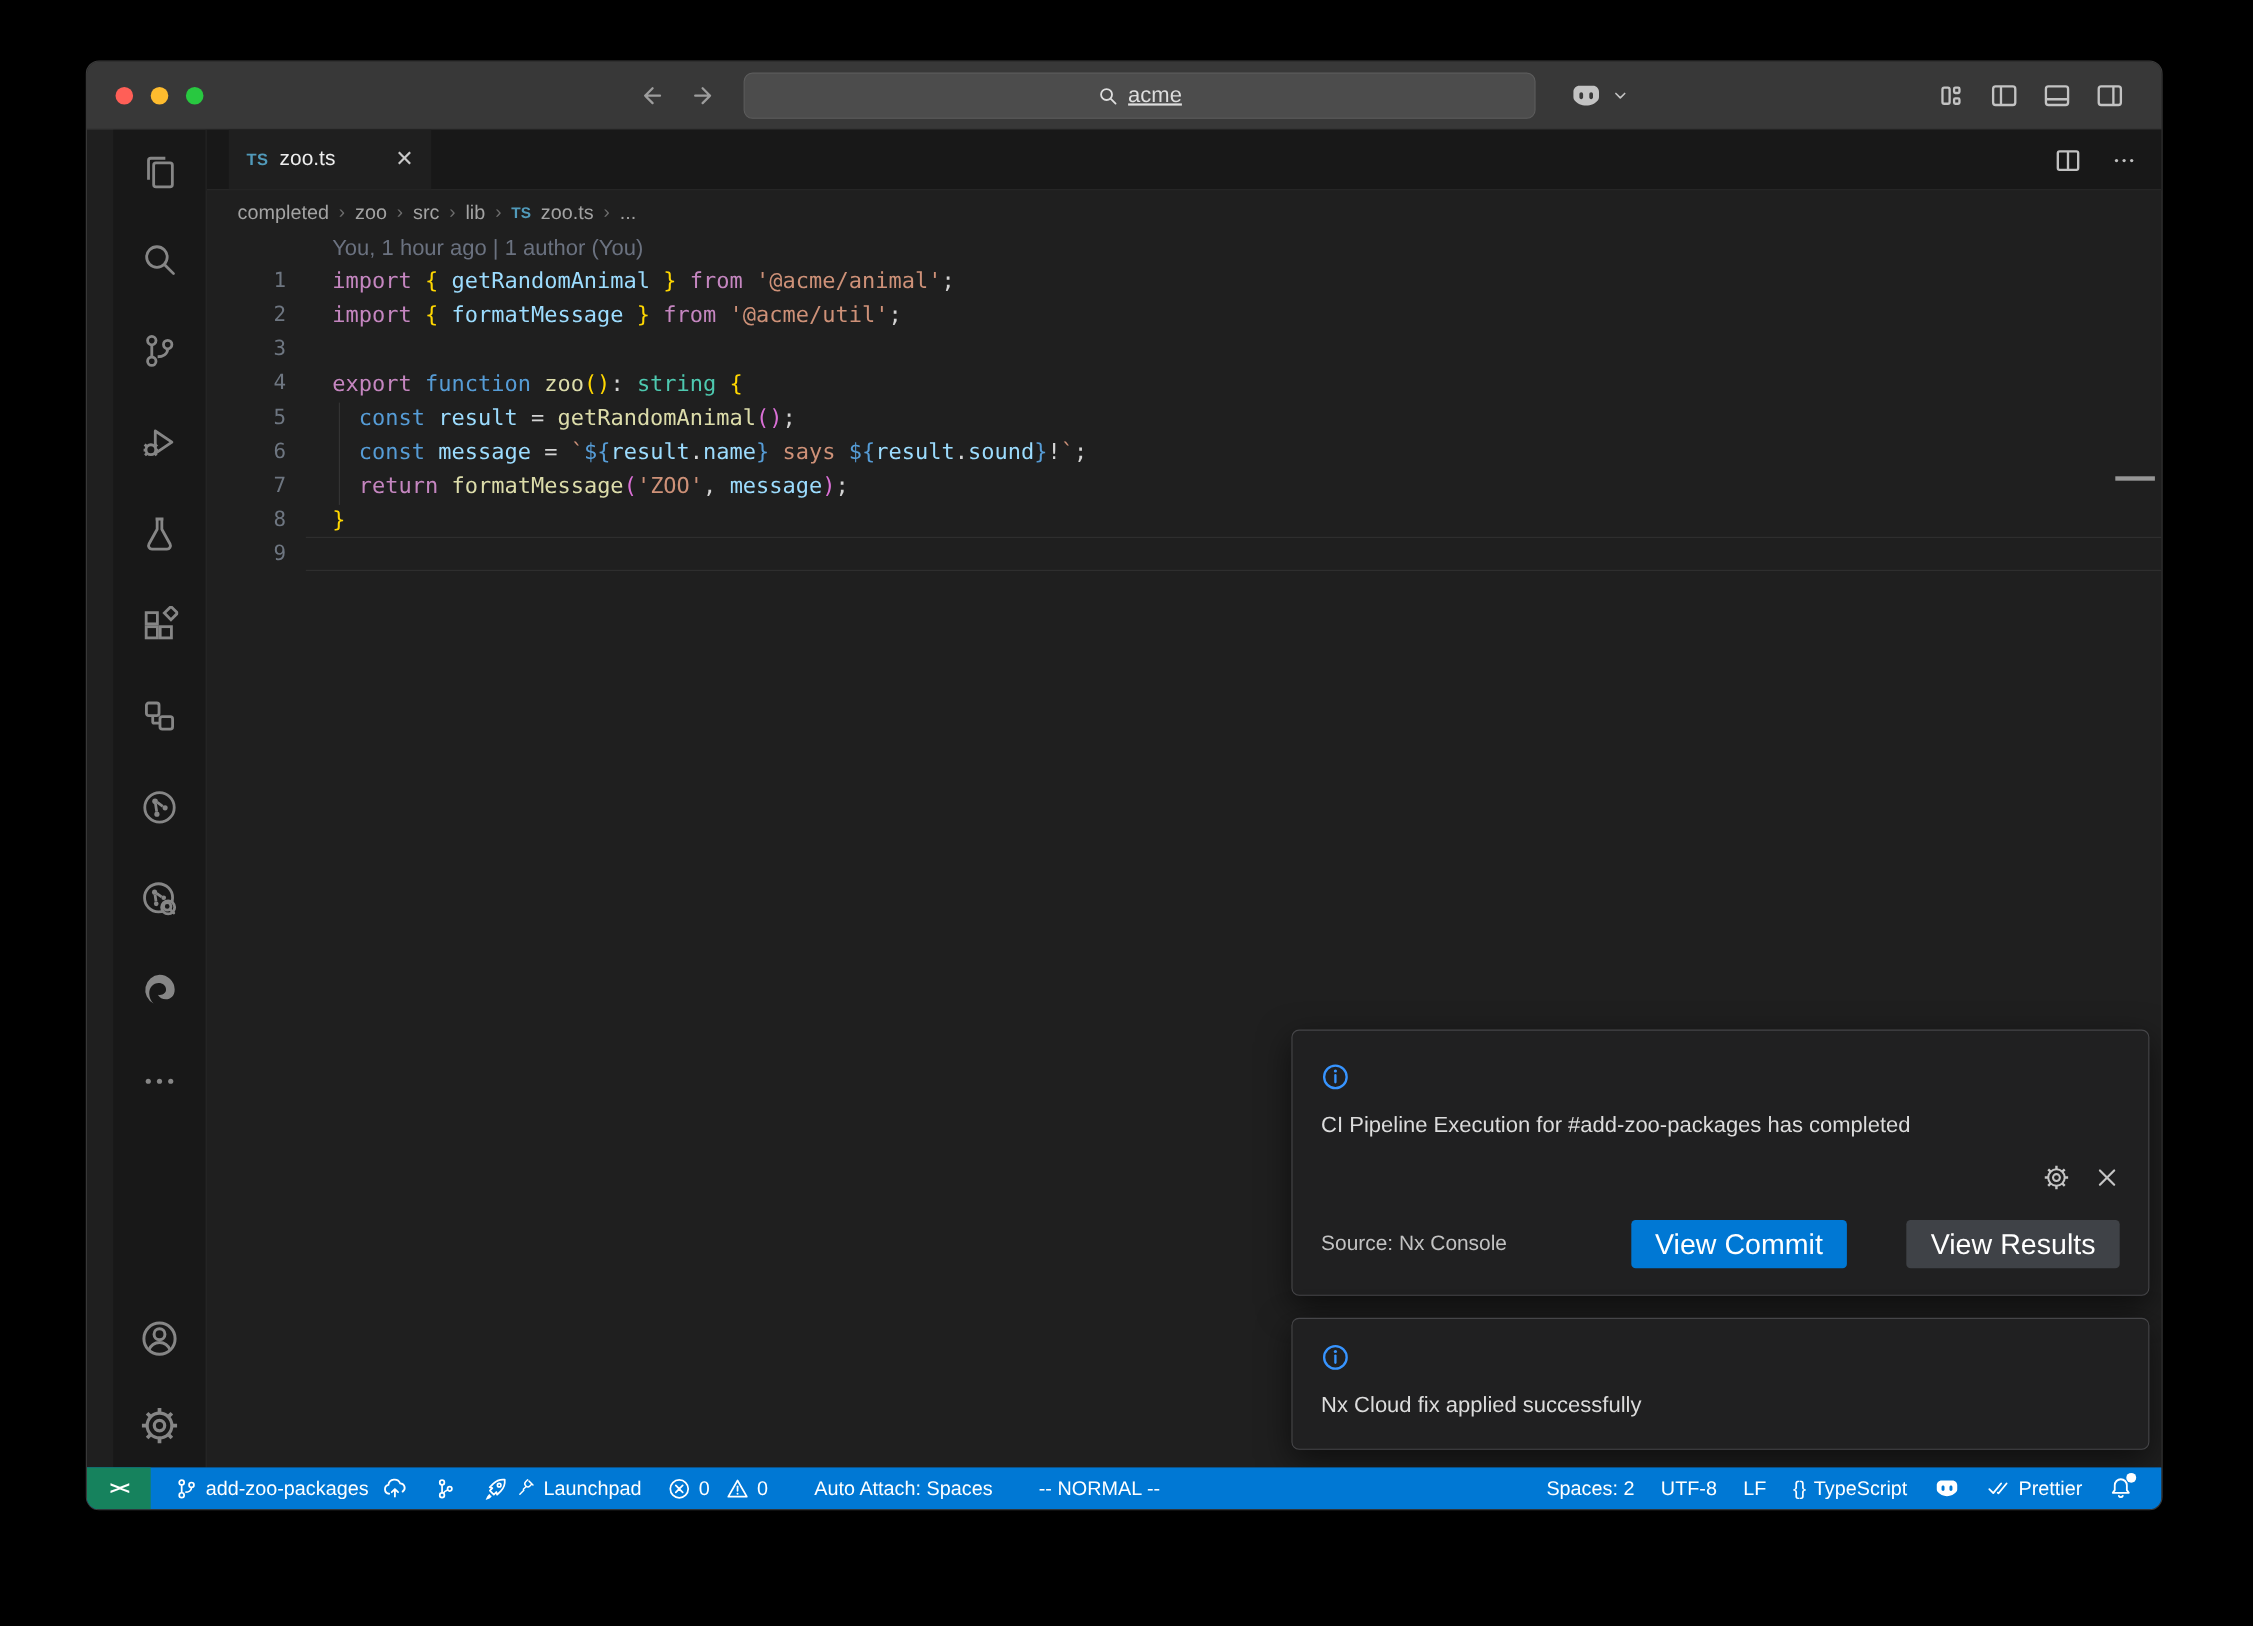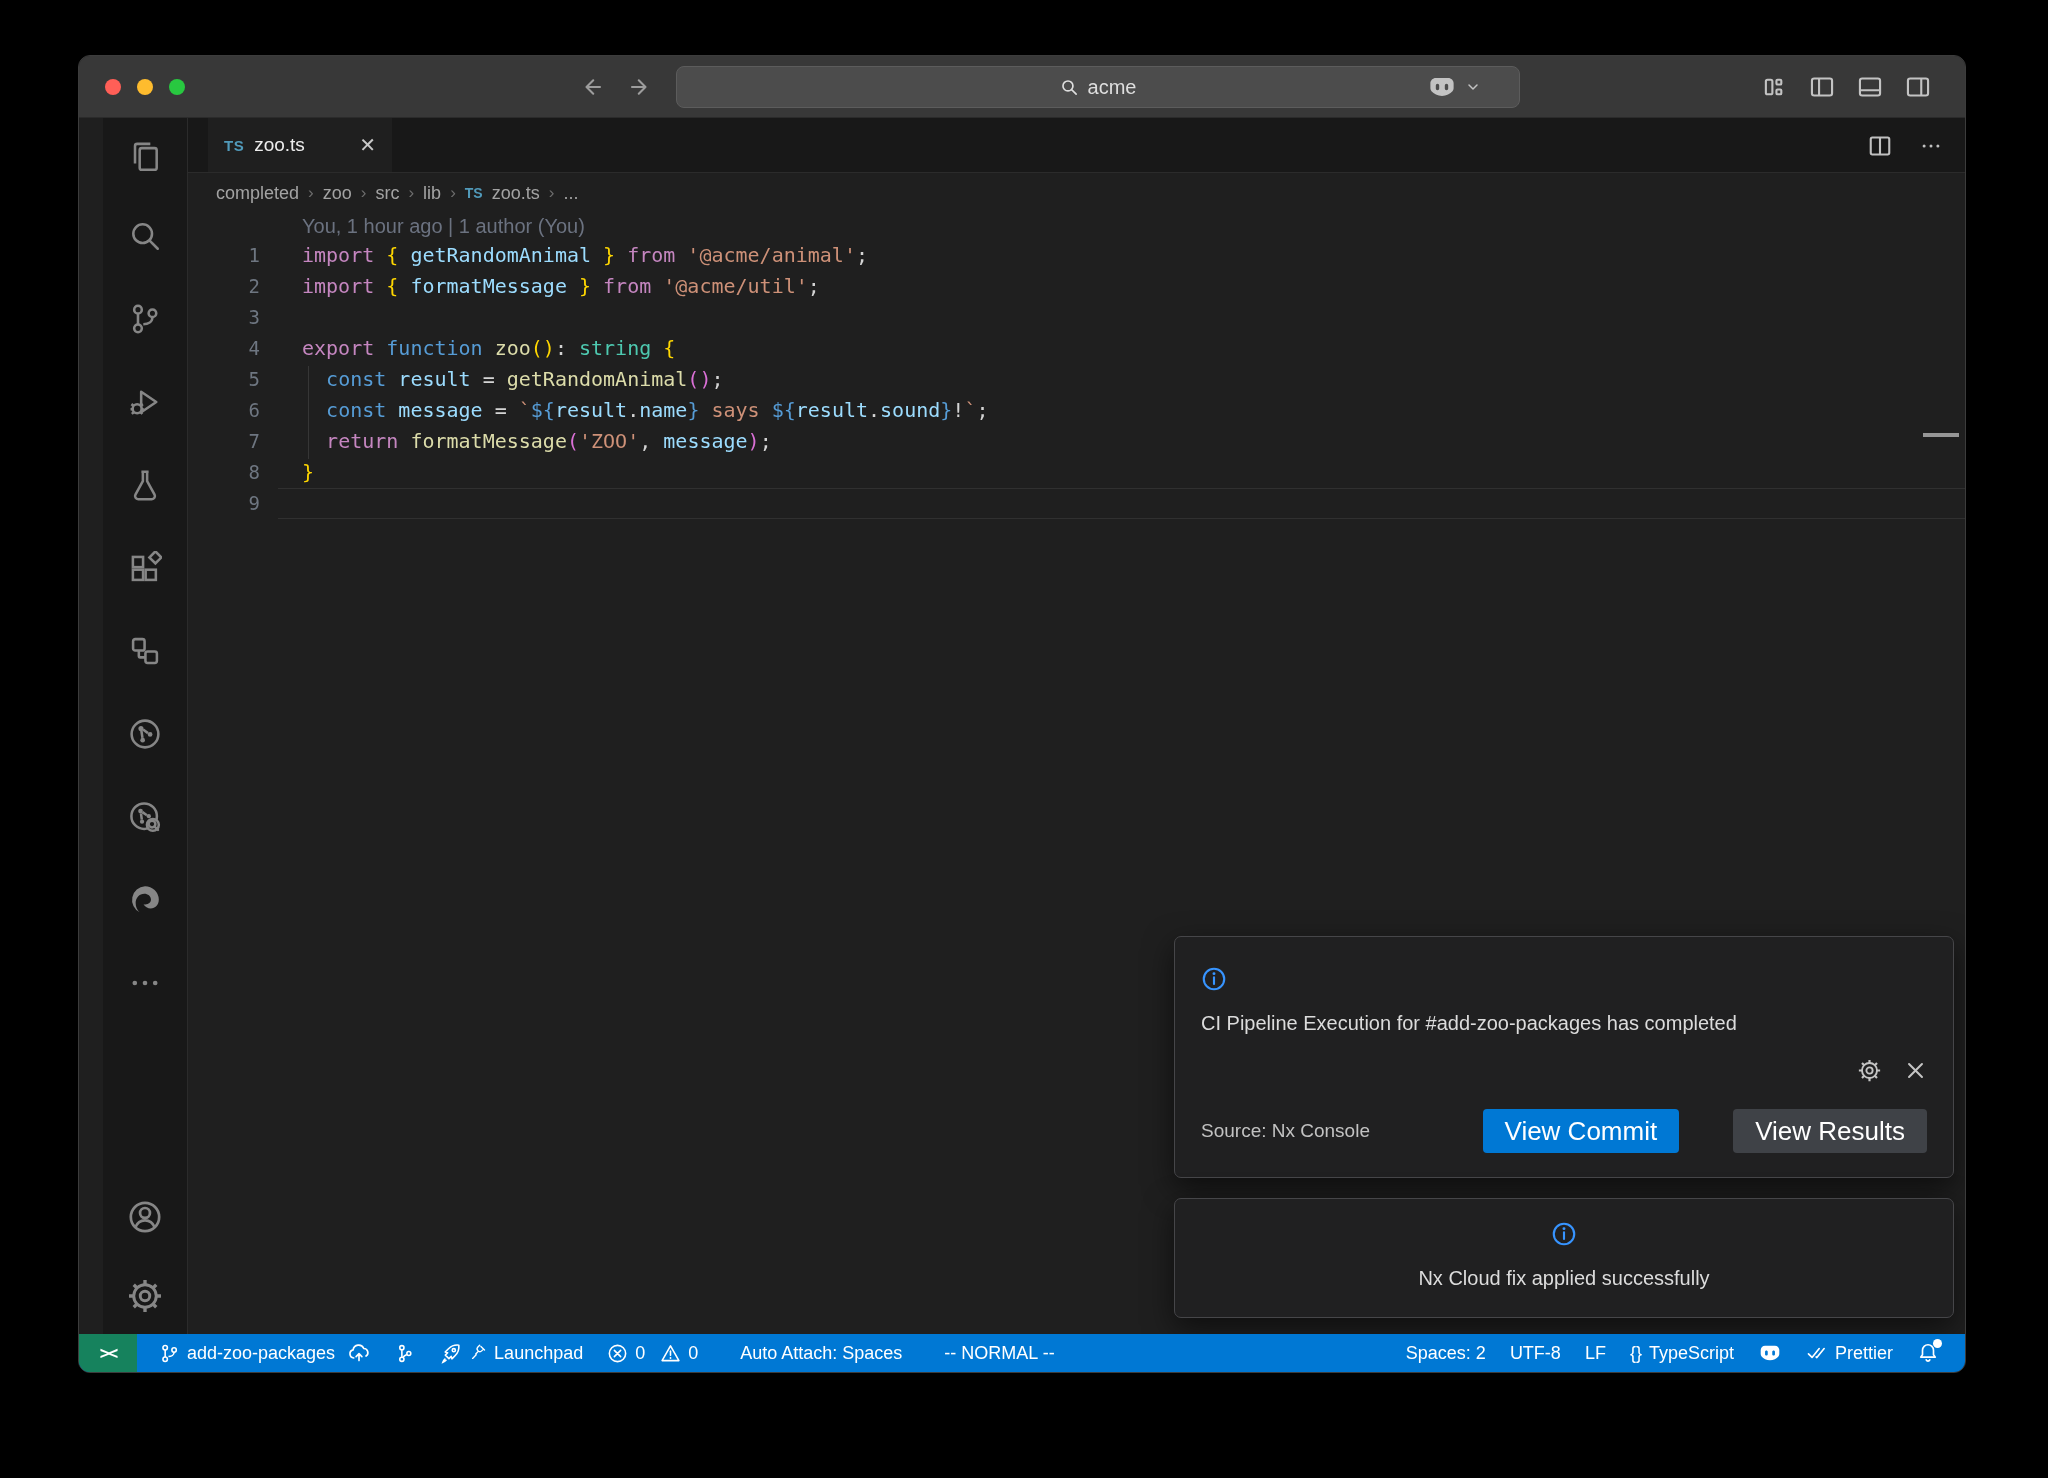--- a/index.html
+++ b/index.html
@@ -7,23 +7,23 @@
 
   .window { position:absolute; left:78px; top:55px; width:1888px; height:1318px;
     background:#1f1f1f; border-radius:12px; overflow:hidden; border:1px solid #3c3c3c; }
 
   
   .titlebar { position:absolute; left:0; top:0; right:0; height:62px; background:#383838;
     border-bottom:1px solid #2b2b2b; }
   .traffic { position:absolute; left:26px; top:0; height:62px; display:flex; align-items:center; gap:16px; }
   .light { width:16px; height:16px; border-radius:50%; }
   .nav { position:absolute; left:500px; top:0; height:62px; display:flex; align-items:center; gap:26px; color:#9d9d9d; }
-  .searchbox { position:absolute; left:597px; top:10px; width:844px; height:42px; background:#4c4c4c;
+  .searchbox { position:absolute; left:597px; top:10px; width:720px; height:42px; background:#4c4c4c;
     border:1px solid #5c5c5c; border-radius:8px; display:flex; align-items:center; justify-content:center;
-    gap:9px; color:#dedede; font-size:20px; }
+    gap:9px; color:#dedede; font-size:20px;text-decoration:underline; }
   .copilot-group { position:absolute; left:1348px; top:0; height:62px; display:flex; align-items:center; gap:8px; color:#c3c3c3; }
   .tb-right { position:absolute; right:34px; top:0; height:62px; display:flex; align-items:center; gap:22px; color:#c3c3c3; }
   .tb-icon { display:flex; align-items:center; justify-content:center; }
 
   
   .main { position:absolute; left:0; top:62px; right:0; bottom:38px; display:flex;padding-left:24px; }
 
   .activitybar { width:85px; background:#181818; border-right:1px solid #2b2b2b; display:flex;
     flex-direction:column; align-items:center; color:#868686; }
   .ab-item { height:83px; width:100%; display:flex; align-items:center; justify-content:center; }
@@ -342,21 +342,21 @@
       </div>
       <div class="toast-foot">
         <span class="toast-source">Source: Nx Console</span>
         <div class="toast-buttons">
           <button class="btn primary">View Commit</button>
           <button class="btn secondary">View Results</button>
         </div>
       </div>
     </div>
     <div class="toast small">
-      <div class="toast-head" style="align-items:center">
+      <div class="toast-head" style="align-items:flex-start">
         <span class="tb-icon">
           <svg width="26" height="26" viewBox="0 0 16 16" fill="none" stroke="#3794ff" stroke-width="1.3">
               <circle cx="8" cy="8" r="6.3"></circle>
               <path d="M8 7v4" stroke-linecap="round"></path>
               <circle cx="8" cy="4.7" r=".9" fill="#3794ff" stroke="none"></circle>
             </svg>
         </span>
         <div class="toast-msg">Nx Cloud fix applied successfully</div>
       </div>
     </div>

